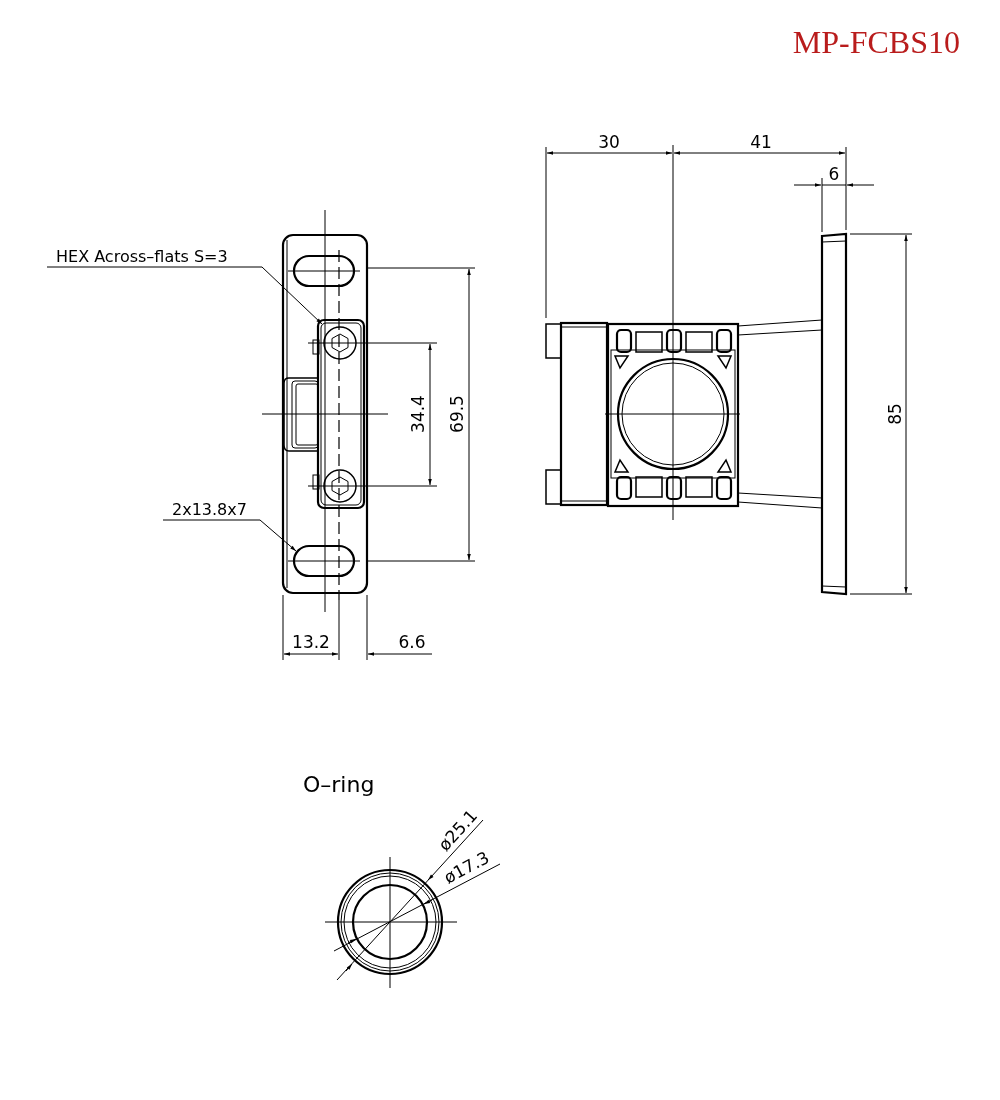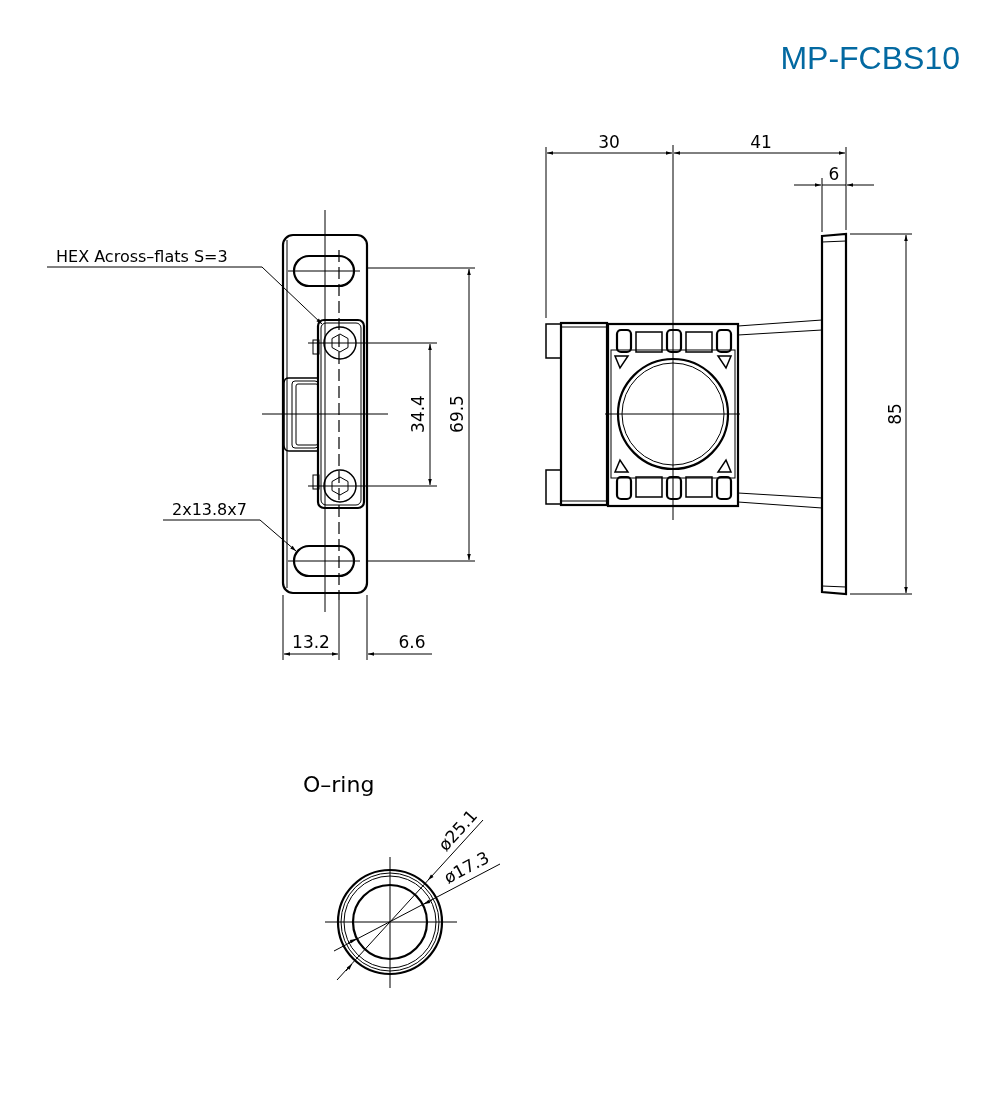--- a/index.html
+++ b/index.html
@@ -1,20 +1,20 @@
 <!DOCTYPE html>
 <html><head>
 <meta charset="utf-8">
 <style>
   html, body { margin: 0; padding: 0; background: #ffffff; }
   body { width: 1000px; height: 1100px; position: relative; overflow: hidden; }
   #drawing { position: absolute; left: 0; top: 0; }
   .part-number {
     position: absolute; right: 40px; top: 24px;
-    font-family: Liberation Sans, sans-serif; font-size: 32px; color: #0369a1; margin-top: 16px;
+    font-family: Liberation Serif, serif; font-size: 32px; color: #b91c1c;
   }
   svg text { font-family: "DejaVu Sans", sans-serif; fill: #000; }
   .dim { font-size: 17px; }
   .lbl { font-size: 16px; }
   .title { font-size: 22px; }
   .thick { stroke: #000; stroke-width: 2.2; fill: none; }
   .med { stroke: #000; stroke-width: 1.5; fill: none; }
   .thin { stroke: #000; stroke-width: 1; fill: none; }
   .center { stroke: #000; stroke-width: 1; fill: none; }
   .dash { stroke: #000; stroke-width: 1.2; stroke-dasharray: 12 5; fill: none; }

